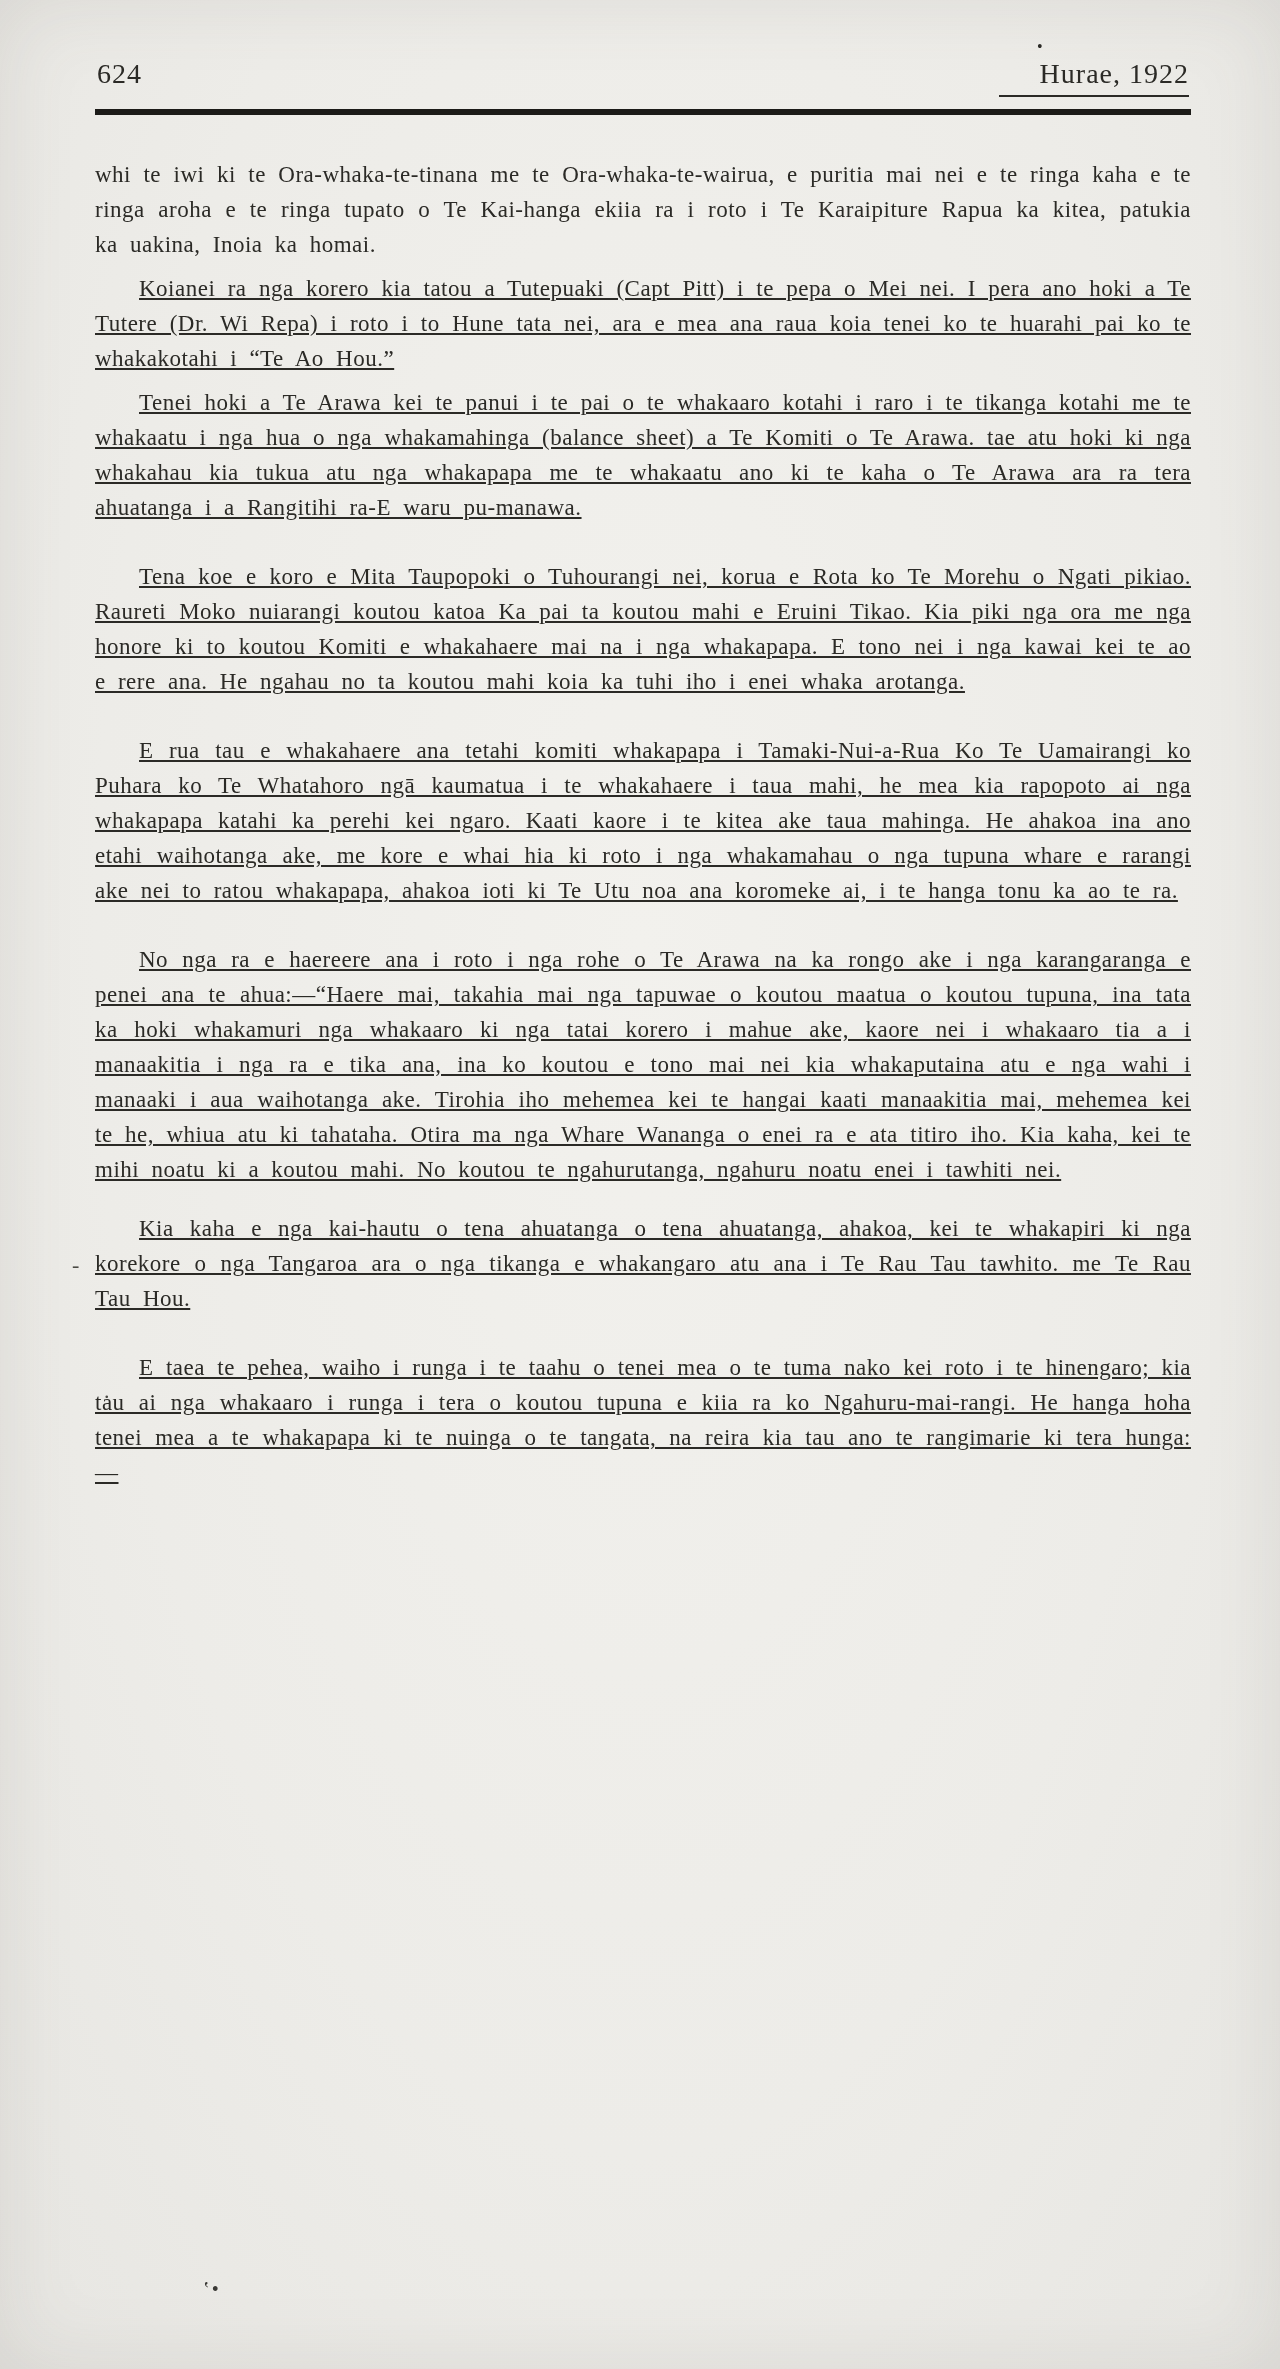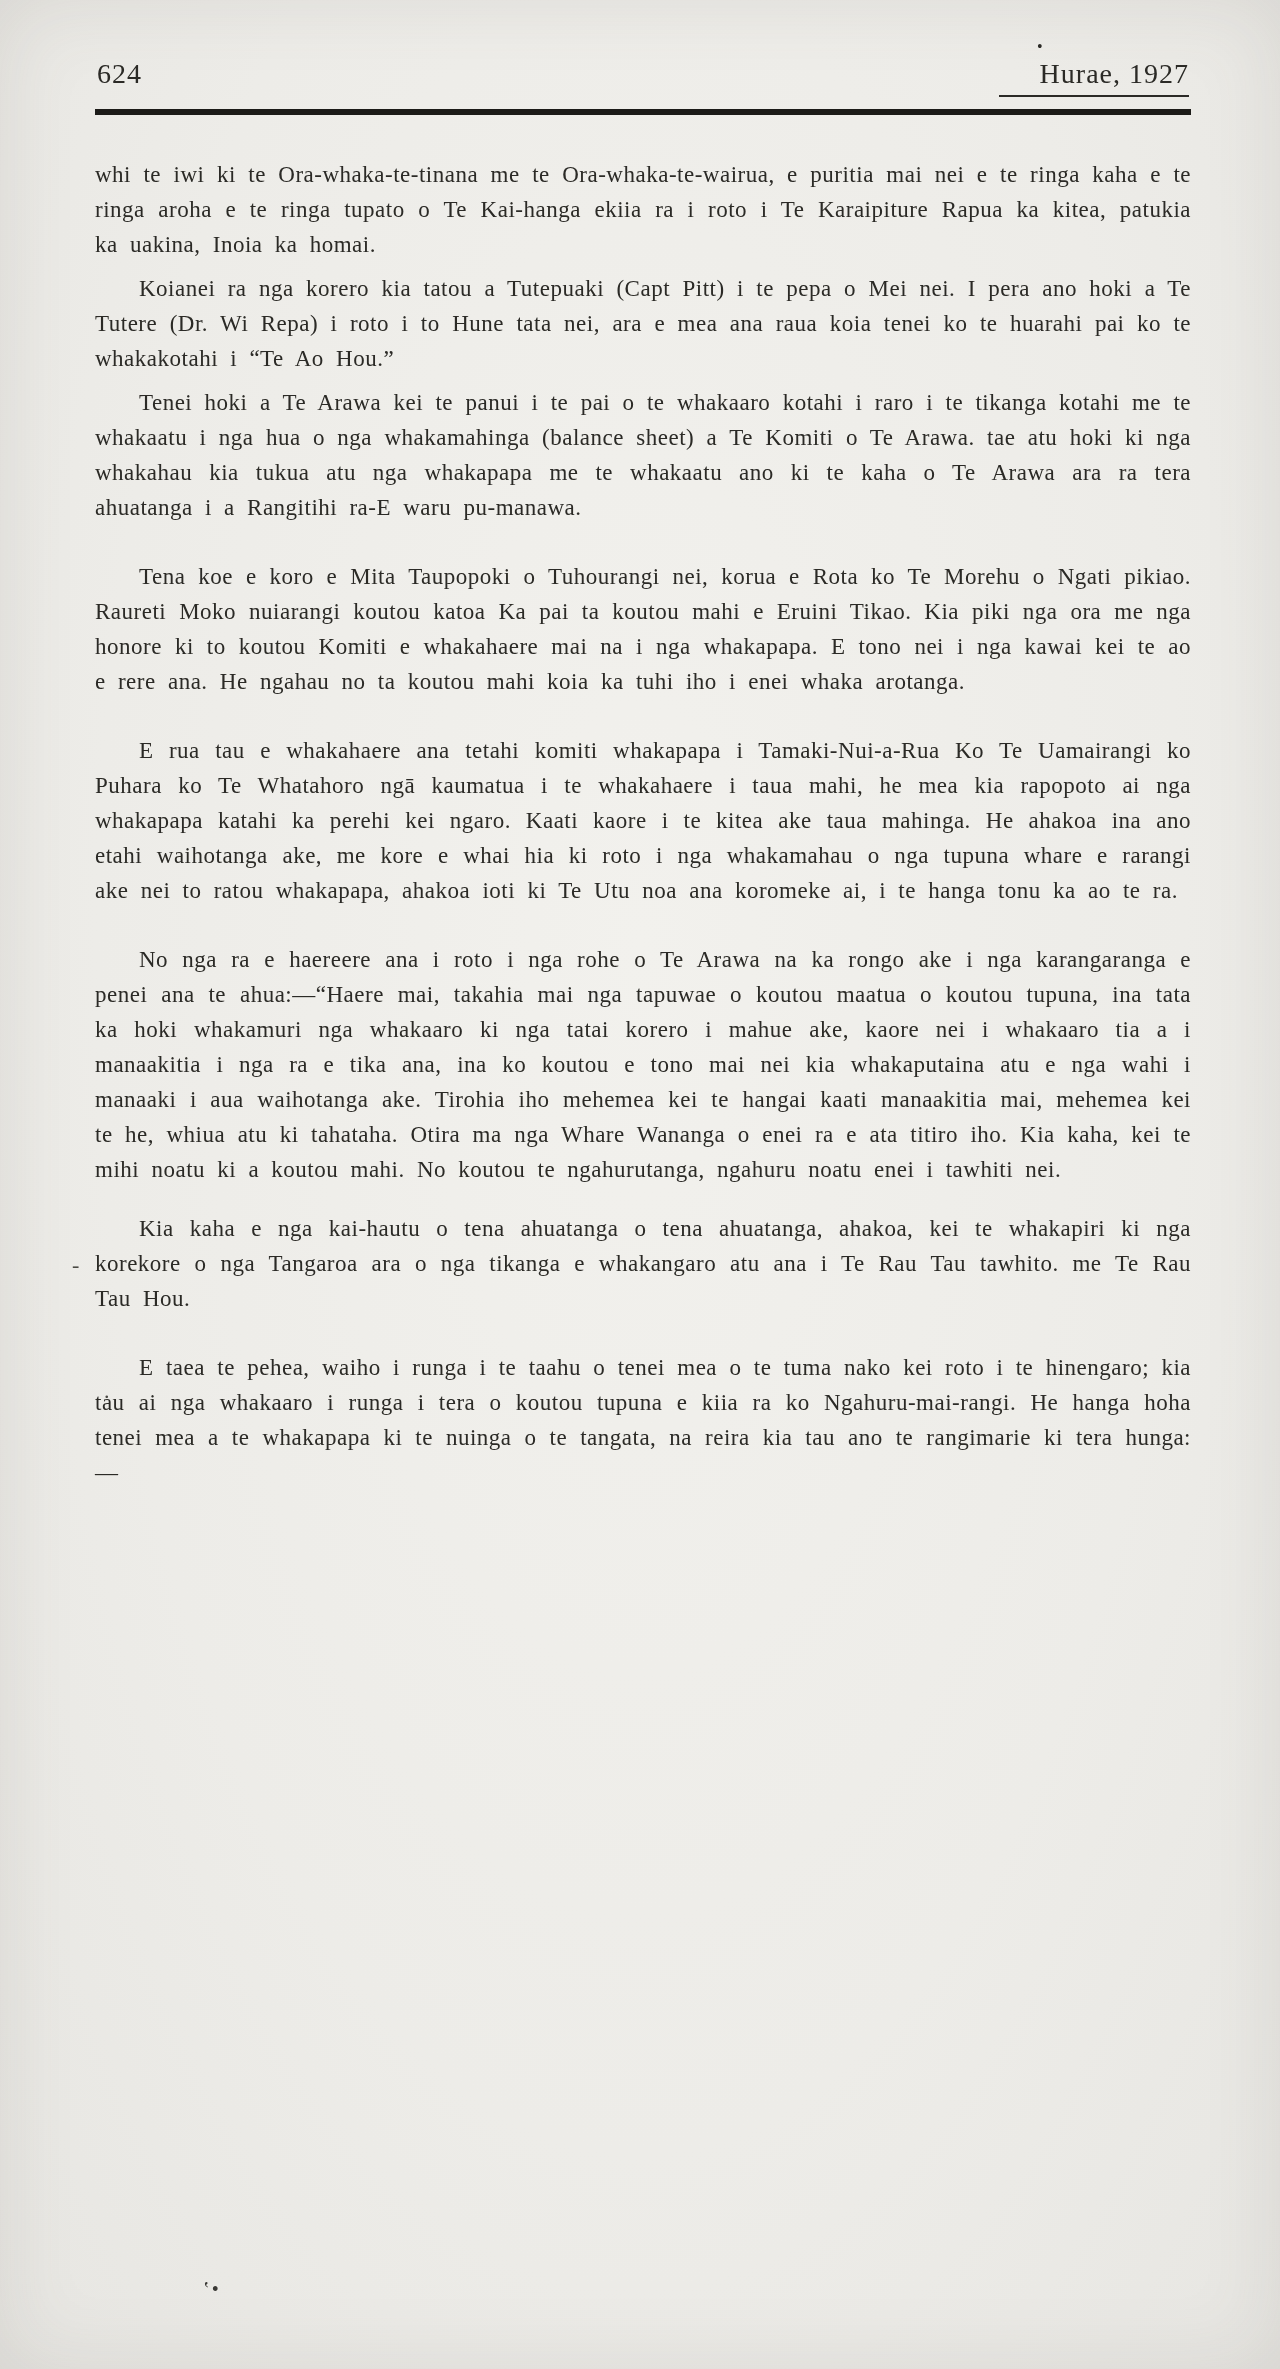--- a/index.html
+++ b/index.html
@@ -66,21 +66,21 @@
     font-size: 23px;
     line-height: 35px;
     letter-spacing: 0.5px;
     word-spacing: 6px;
     text-align: justify;
   }
   .body-text p {
     margin: 0 0 0 0;
     padding: 0;
   }
-  .body-text p + p { margin-top: 9px; }
+  .body-text p + p { margin-top: 9px; text-decoration: underline; }
   .body-text p.indent { text-indent: 44px; }
   .body-text p.gap-md { margin-top: 34px; }
   .body-text p.gap-lg { margin-top: 24px; }
   .artifact {
     position: absolute;
     font-size: 22px;
     color: #4a4944;
   }
   .artifact.dash-mark  { left: 72px;  top: 1252px; }
   .artifact.dot-mark   { left: 104px; top: 1378px; }
@@ -94,21 +94,21 @@
   }
 </style>
 </head>
 <body>
 
 <div class="page">
   <div class="content">
 
     <header class="running-head">
       <span class="pagenum">624</span>
-      <span class="date"><span class="overdot">•</span><span>Hurae, 1927</span></span>
+      <span class="date"><span class="overdot">•</span><span>Hurae, 1922</span></span>
     </header>
 
     <div class="rule"></div>
 
     <main class="body-text">
       <p class="noindent">whi te iwi ki te Ora-whaka-te-tinana me te Ora-whaka-te-wairua, e puritia mai nei e te ringa kaha e te ringa aroha e te ringa tupato o Te Kai-hanga ekiia ra i roto i Te Karaipiture Rapua ka kitea, patukia ka uakina, Inoia ka homai.</p>
       <p class="indent">Koianei ra nga korero kia tatou a Tutepuaki (Capt Pitt) i te pepa o Mei nei.  I pera ano hoki a Te Tutere (Dr. Wi Repa) i roto i to Hune tata nei, ara e mea ana raua koia tenei ko te huarahi pai ko te whakakotahi i “Te Ao Hou.”</p>
       <p class="indent">Tenei hoki a Te Arawa kei te panui i te pai o te whakaaro kotahi i raro i te tikanga kotahi me te whakaatu i nga hua o nga whakamahinga (balance sheet) a Te Komiti o Te Arawa. tae atu hoki ki nga whakahau kia tukua atu nga whakapapa me te whakaatu ano ki te kaha o Te Arawa ara ra tera ahuatanga i a Rangitihi ra-E waru pu-manawa.</p>
       <p class="indent gap-md">Tena koe e koro e Mita Taupopoki o Tuhourangi nei, korua e Rota ko Te Morehu o Ngati pikiao. Raureti Moko nuiarangi koutou katoa Ka pai ta koutou mahi e Eruini Tikao.  Kia piki nga ora me nga honore ki to koutou Komiti e whakahaere mai na i nga whakapapa.  E tono nei i nga kawai kei te ao e rere ana. He ngahau no ta koutou mahi koia ka tuhi iho i enei whaka arotanga.</p>
       <p class="indent gap-md">E rua tau e whakahaere ana tetahi komiti whakapapa i Tamaki-Nui-a-Rua  Ko Te Uamairangi ko Puhara ko Te Whatahoro ngā kaumatua i te whakahaere i taua mahi, he mea kia rapopoto ai nga whakapapa katahi ka perehi kei ngaro.  Kaati kaore i te kitea ake taua mahinga.  He ahakoa ina ano etahi waihotanga ake, me kore e whai hia ki roto i nga whakamahau o nga tupuna whare e rarangi ake nei to ratou whakapapa, ahakoa ioti ki Te Utu noa ana koromeke ai, i te hanga tonu ka ao te ra.</p>

